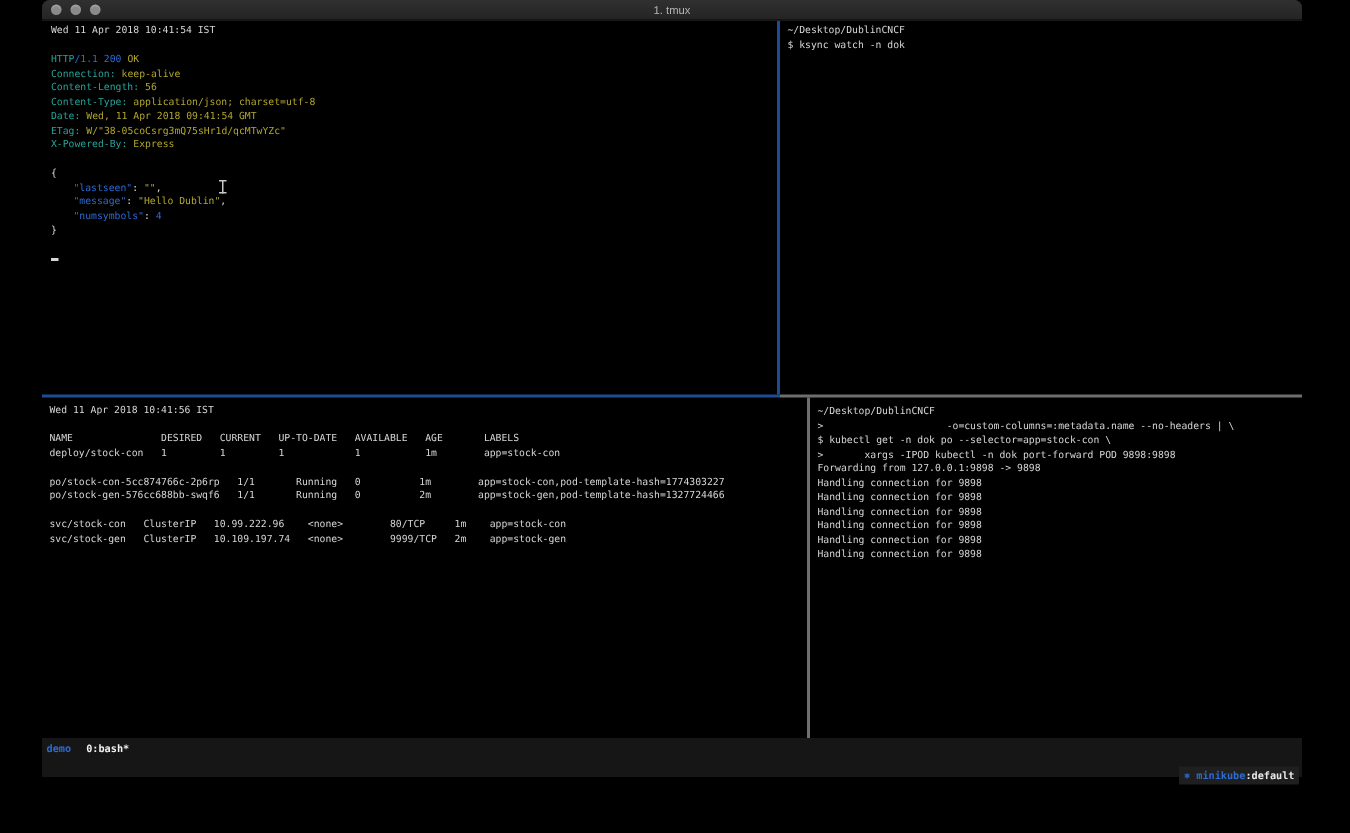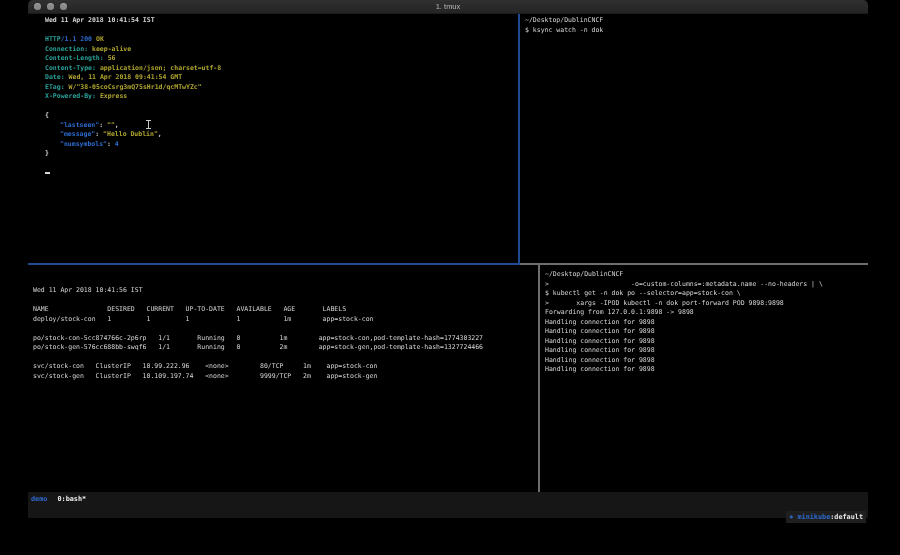--- a/index.html
+++ b/index.html
@@ -14,23 +14,23 @@
   .lights{position:absolute;left:6px;top:3px;display:flex;gap:6px;}
   .light{width:7px;height:7px;border-radius:50%;background:#8a8a8a;
     box-shadow:inset 0 1px 1px rgba(255,255,255,.25);}
   .title{position:absolute;left:0;top:0;width:100%;height:14px;line-height:14px;
     text-align:center;font-size:7.5px;color:#b5b5b5;
     font-family:"Liberation Sans",sans-serif;}
 
   
   .term{position:absolute;left:0;top:14px;width:840px;height:478px;background:#000;}
   .pane{position:absolute;overflow:hidden;box-sizing:border-box;padding:2px 0 0 5px;}
-  .pane-tl{left:12px;top:0;width:490px;height:249px;font-weight:bold;}
+  .pane-tl{left:1px;top:0;width:490px;height:249px;}
   .pane-tr{left:492px;top:0;width:348px;height:249px;}
-  .pane-bl{left:0;top:251px;width:510px;height:227px;padding-top:21px;}
+  .pane-bl{left:0;top:251px;width:510px;height:227px;padding-top:4px;}
   .pane-br{left:512px;top:251px;width:328px;height:227px;padding-top:5px;}
   .vb-top{position:absolute;left:490px;top:0;width:2px;height:249px;background:#1d4c92;}
   .hb-left{position:absolute;left:0;top:249px;width:492px;height:2px;background:#1d4c92;}
   .hb-right{position:absolute;left:492px;top:249px;width:348px;height:2px;background:#6e6e6e;}
   .vb-bottom{position:absolute;left:510px;top:251px;width:2px;height:227px;background:#6e6e6e;}
 
   .tl-line{height:9.5px;line-height:9.5px;font-size:6.5px;color:#d6d6d6;white-space:pre;}
   .c-teal{color:#2aa198;}
   .c-blue{color:#2e6bd0;}
   .c-yellow{color:#b1a62e;}

